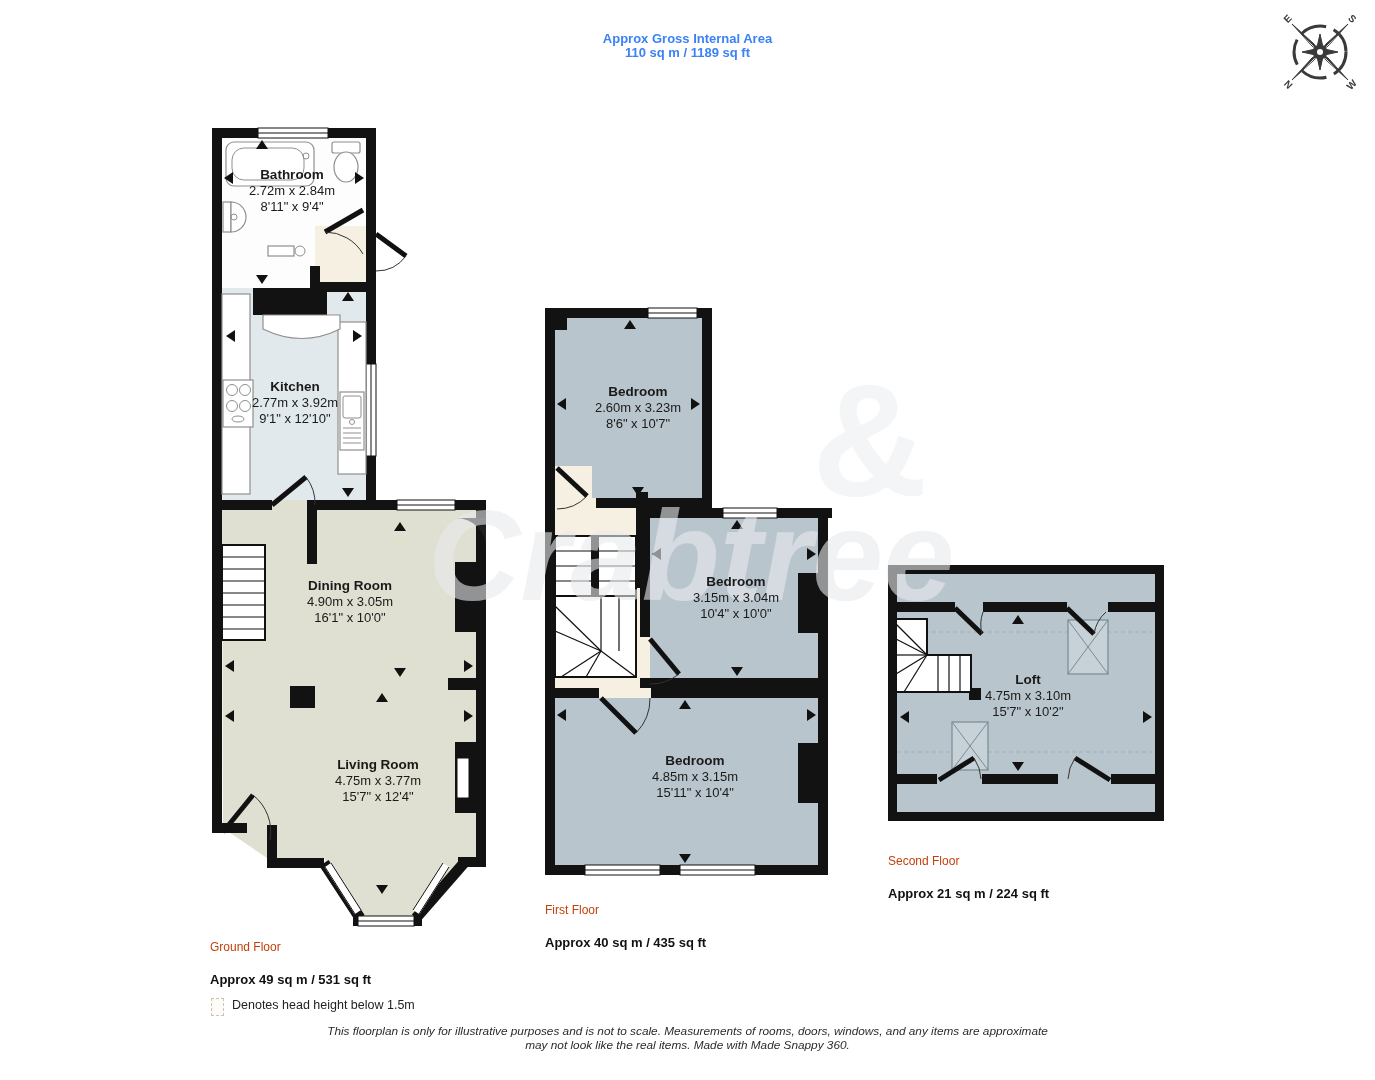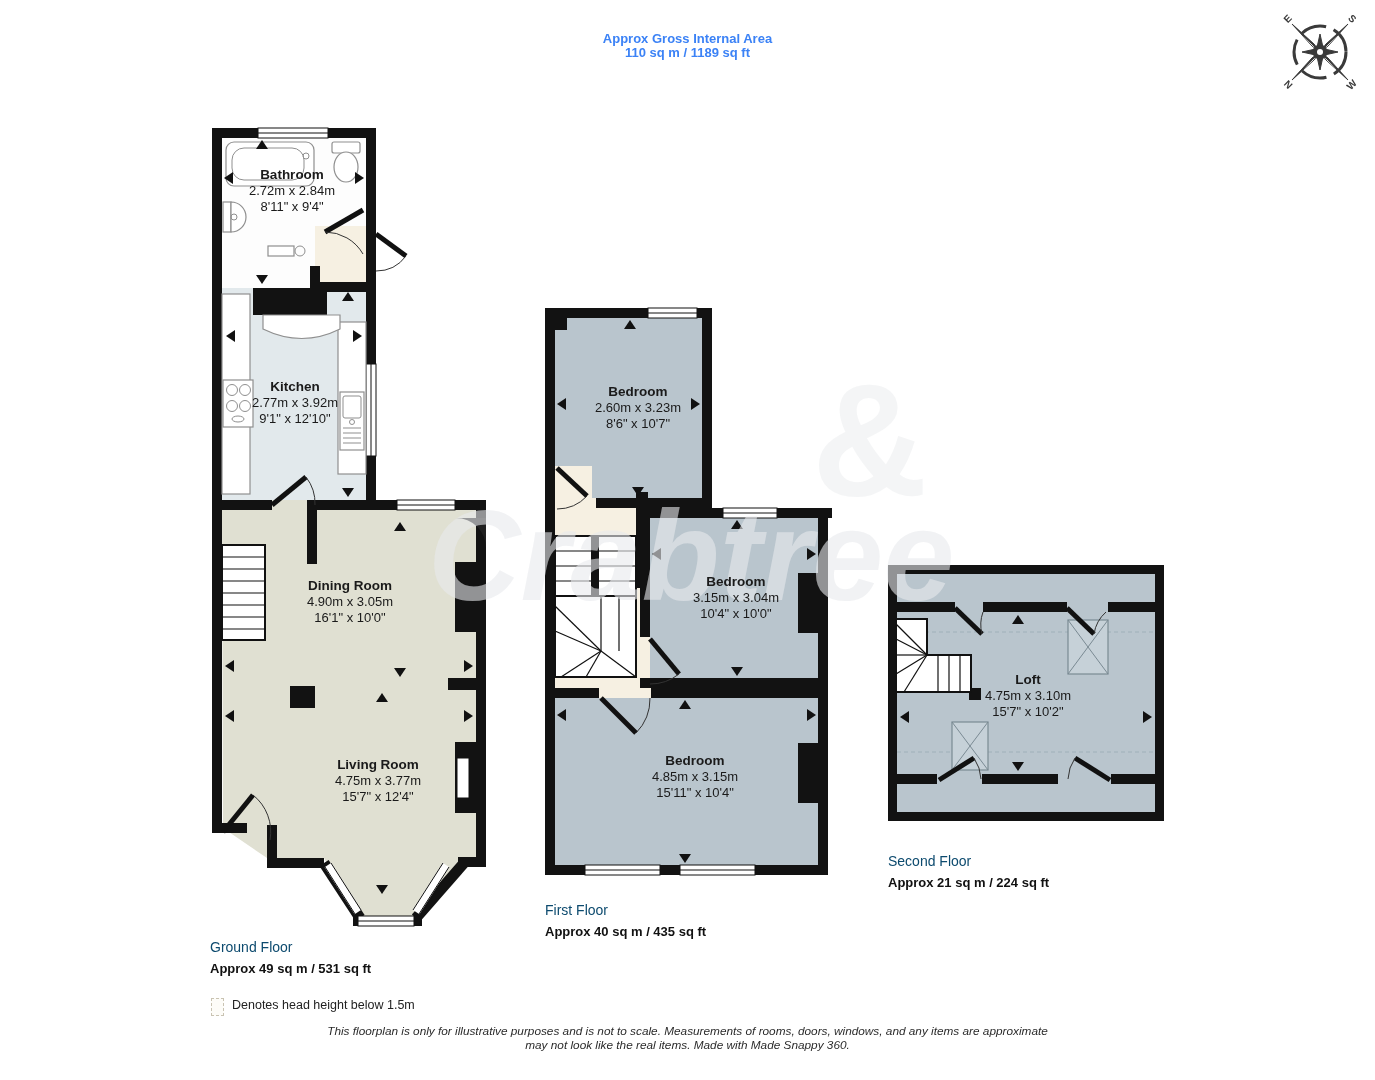--- a/index.html
+++ b/index.html
@@ -26,22 +26,22 @@
   .tread{stroke:#111;stroke-width:1.2;}
   .arr{fill:#111;}
   .dash{stroke:#9fb0b9;stroke-width:1;stroke-dasharray:4 3;fill:none;}
   .sky{fill:#c6d1d8;stroke:#7a8a93;stroke-width:1.2;}
   .skyx{stroke:#7a8a93;stroke-width:1;}
   
   .room-label{transform:translateX(-50%);text-align:center;z-index:6;white-space:nowrap;}
   .room-label .rname{font-size:13.5px;font-weight:bold;line-height:16px;}
   .room-label .rdim{font-size:13px;line-height:15.5px;}
   
-  .floor-title{font-size:14px;color:#0c4a6e;line-height:22px;}
-  .floor-area{font-size:13px;font-weight:bold;color:#111;margin-top:3px;}
+  .floor-title{font-size:12px;color:#c2410c;line-height:22px;}
+  .floor-area{font-size:13px;font-weight:bold;color:#111;margin-top:14px;}
   
   .legend-box{width:11px;height:16px;border:1.5px dashed #c9c3b2;background:#fdfcf8;}
   .legend-text{font-size:12.5px;color:#222;}
   
   .disclaimer{left:0;right:0;top:1025px;text-align:center;font-size:11.8px;line-height:13.5px;color:#2b2b2b;font-style:italic;}
   
   .wm{z-index:5;pointer-events:none;font-weight:bold;color:rgba(231,234,236,0.6);line-height:1;}
   .wm1{left:428px;top:372px;font-size:128px;}
   .wm2{left:428px;top:492px;font-size:128px;font-style:italic;}
   .wmamp{left:812px;top:360px;font-size:160px;color:rgba(233,236,238,0.5);}

